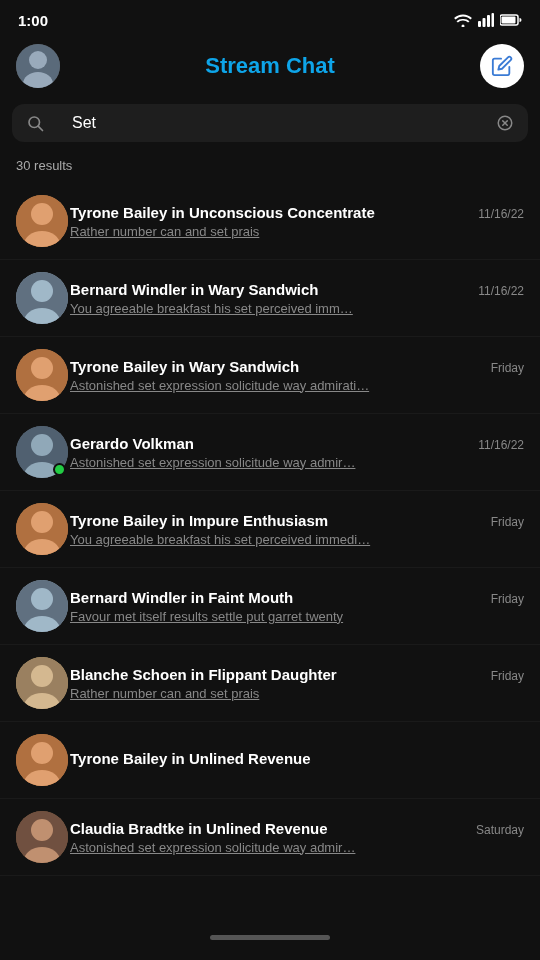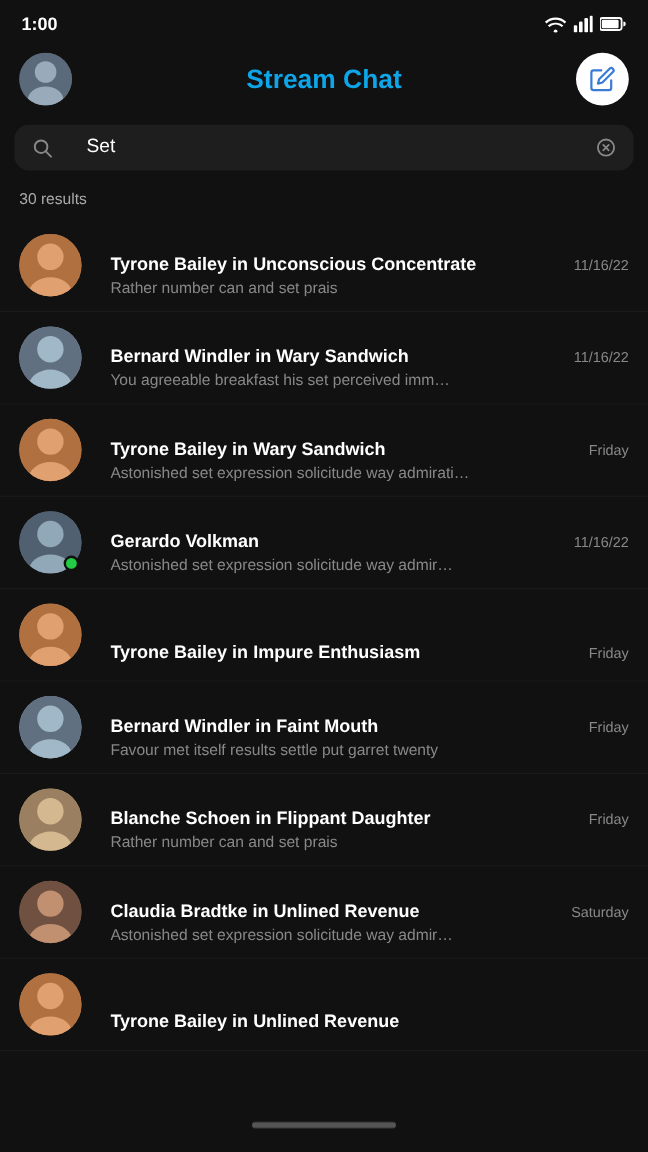--- a/index.html
+++ b/index.html
@@ -100,23 +100,23 @@
     .results-count {
       padding: 6px 16px 10px;
       font-size: 13px;
       color: #aaa;
     }
 
     
     .chat-list { padding: 0; }
     .chat-item {
       display: flex;
-      align-items: flex-end;
+      align-items: center;
       padding: 12px 16px;
-      gap: 24px;
+      gap: 2px;
       cursor: pointer;
       border-bottom: 1px solid #1a1a1a;
       position: relative;
     }
 
     .avatar-wrap {
       position: relative;
       flex-shrink: 0;
     }
     .avatar {
@@ -168,20 +168,21 @@
       color: #888;
       flex-shrink: 0;
       margin-left: 24px;
     }
     .chat-preview {
       font-size: 13px;
       color: #888;
       white-space: nowrap;
       overflow: hidden;
       text-overflow: ellipsis;
+      text-decoration: underline;
     }
 
     
     .bottom-bar {
       position: fixed;
       bottom: 0;
       width: 540px;
       display: flex;
       justify-content: center;
       padding: 12px 0 20px;
@@ -347,20 +348,21 @@
             <ellipse cx="26" cy="50" rx="18" ry="14" fill="#e0a070"></ellipse>
           </svg>
       </div>
 
     </div>
     <div class="chat-info">
       <div class="chat-name-row">
         <span class="chat-name"><b>Tyrone Bailey</b> in <b>Impure Enthusiasm</b></span>
         <span class="chat-time">Friday</span>
       </div>
+      <div class="chat-preview">You agreeable breakfast his set perceived immedi…</div>
     </div>
   </div>
     <div class="chat-item">
     <div class="avatar-wrap">
       <div class="avatar person-2">
         <svg viewBox="0 0 52 52" xmlns="http://www.w3.org/2000/svg">
             <rect width="52" height="52" fill="#607080"></rect>
             <circle cx="26" cy="19" r="11" fill="#a0b8c8"></circle>
             <ellipse cx="26" cy="50" rx="18" ry="14" fill="#a0b8c8"></ellipse>
           </svg>
@@ -389,53 +391,53 @@
     <div class="chat-info">
       <div class="chat-name-row">
         <span class="chat-name"><b>Blanche Schoen</b> in <b>Flippant Daughter</b></span>
         <span class="chat-time">Friday</span>
       </div>
       <div class="chat-preview">Rather number can and set prais</div>
     </div>
   </div>
     <div class="chat-item">
     <div class="avatar-wrap">
+      <div class="avatar person-1">
+        <svg viewBox="0 0 52 52" xmlns="http://www.w3.org/2000/svg">
+            <rect width="52" height="52" fill="#b07040"></rect>
+            <circle cx="26" cy="19" r="11" fill="#e0a070"></circle>
+            <ellipse cx="26" cy="50" rx="18" ry="14" fill="#e0a070"></ellipse>
+          </svg>
+      </div>
+
+    </div>
+    <div class="chat-info">
+      <div class="chat-name-row">
+        <span class="chat-name"><b>Tyrone Bailey</b> in <b>Unlined Revenue</b></span>
+        <span class="chat-time"></span>
+      </div>
+      <div class="chat-preview"></div>
+    </div>
+  </div>
+    <div class="chat-item">
+    <div class="avatar-wrap">
       <div class="avatar person-8">
         <svg viewBox="0 0 52 52" xmlns="http://www.w3.org/2000/svg">
             <rect width="52" height="52" fill="#705040"></rect>
             <circle cx="26" cy="19" r="11" fill="#c09070"></circle>
             <ellipse cx="26" cy="50" rx="18" ry="14" fill="#c09070"></ellipse>
           </svg>
       </div>
 
     </div>
     <div class="chat-info">
       <div class="chat-name-row">
         <span class="chat-name"><b>Claudia Bradtke</b> in <b>Unlined Revenue</b></span>
         <span class="chat-time">Saturday</span>
       </div>
       <div class="chat-preview">Astonished set expression solicitude way admir…</div>
     </div>
   </div>
-    <div class="chat-item">
-    <div class="avatar-wrap">
-      <div class="avatar person-1">
-        <svg viewBox="0 0 52 52" xmlns="http://www.w3.org/2000/svg">
-            <rect width="52" height="52" fill="#b07040"></rect>
-            <circle cx="26" cy="19" r="11" fill="#e0a070"></circle>
-            <ellipse cx="26" cy="50" rx="18" ry="14" fill="#e0a070"></ellipse>
-          </svg>
-      </div>
-
-    </div>
-    <div class="chat-info">
-      <div class="chat-name-row">
-        <span class="chat-name"><b>Tyrone Bailey</b> in <b>Unlined Revenue</b></span>
-        <span class="chat-time"></span>
-      </div>
-      <div class="chat-preview"></div>
-    </div>
-  </div>
   </div>
 
 <div class="bottom-bar">
   <div class="home-indicator"></div>
 </div>
 
 </body></html>

